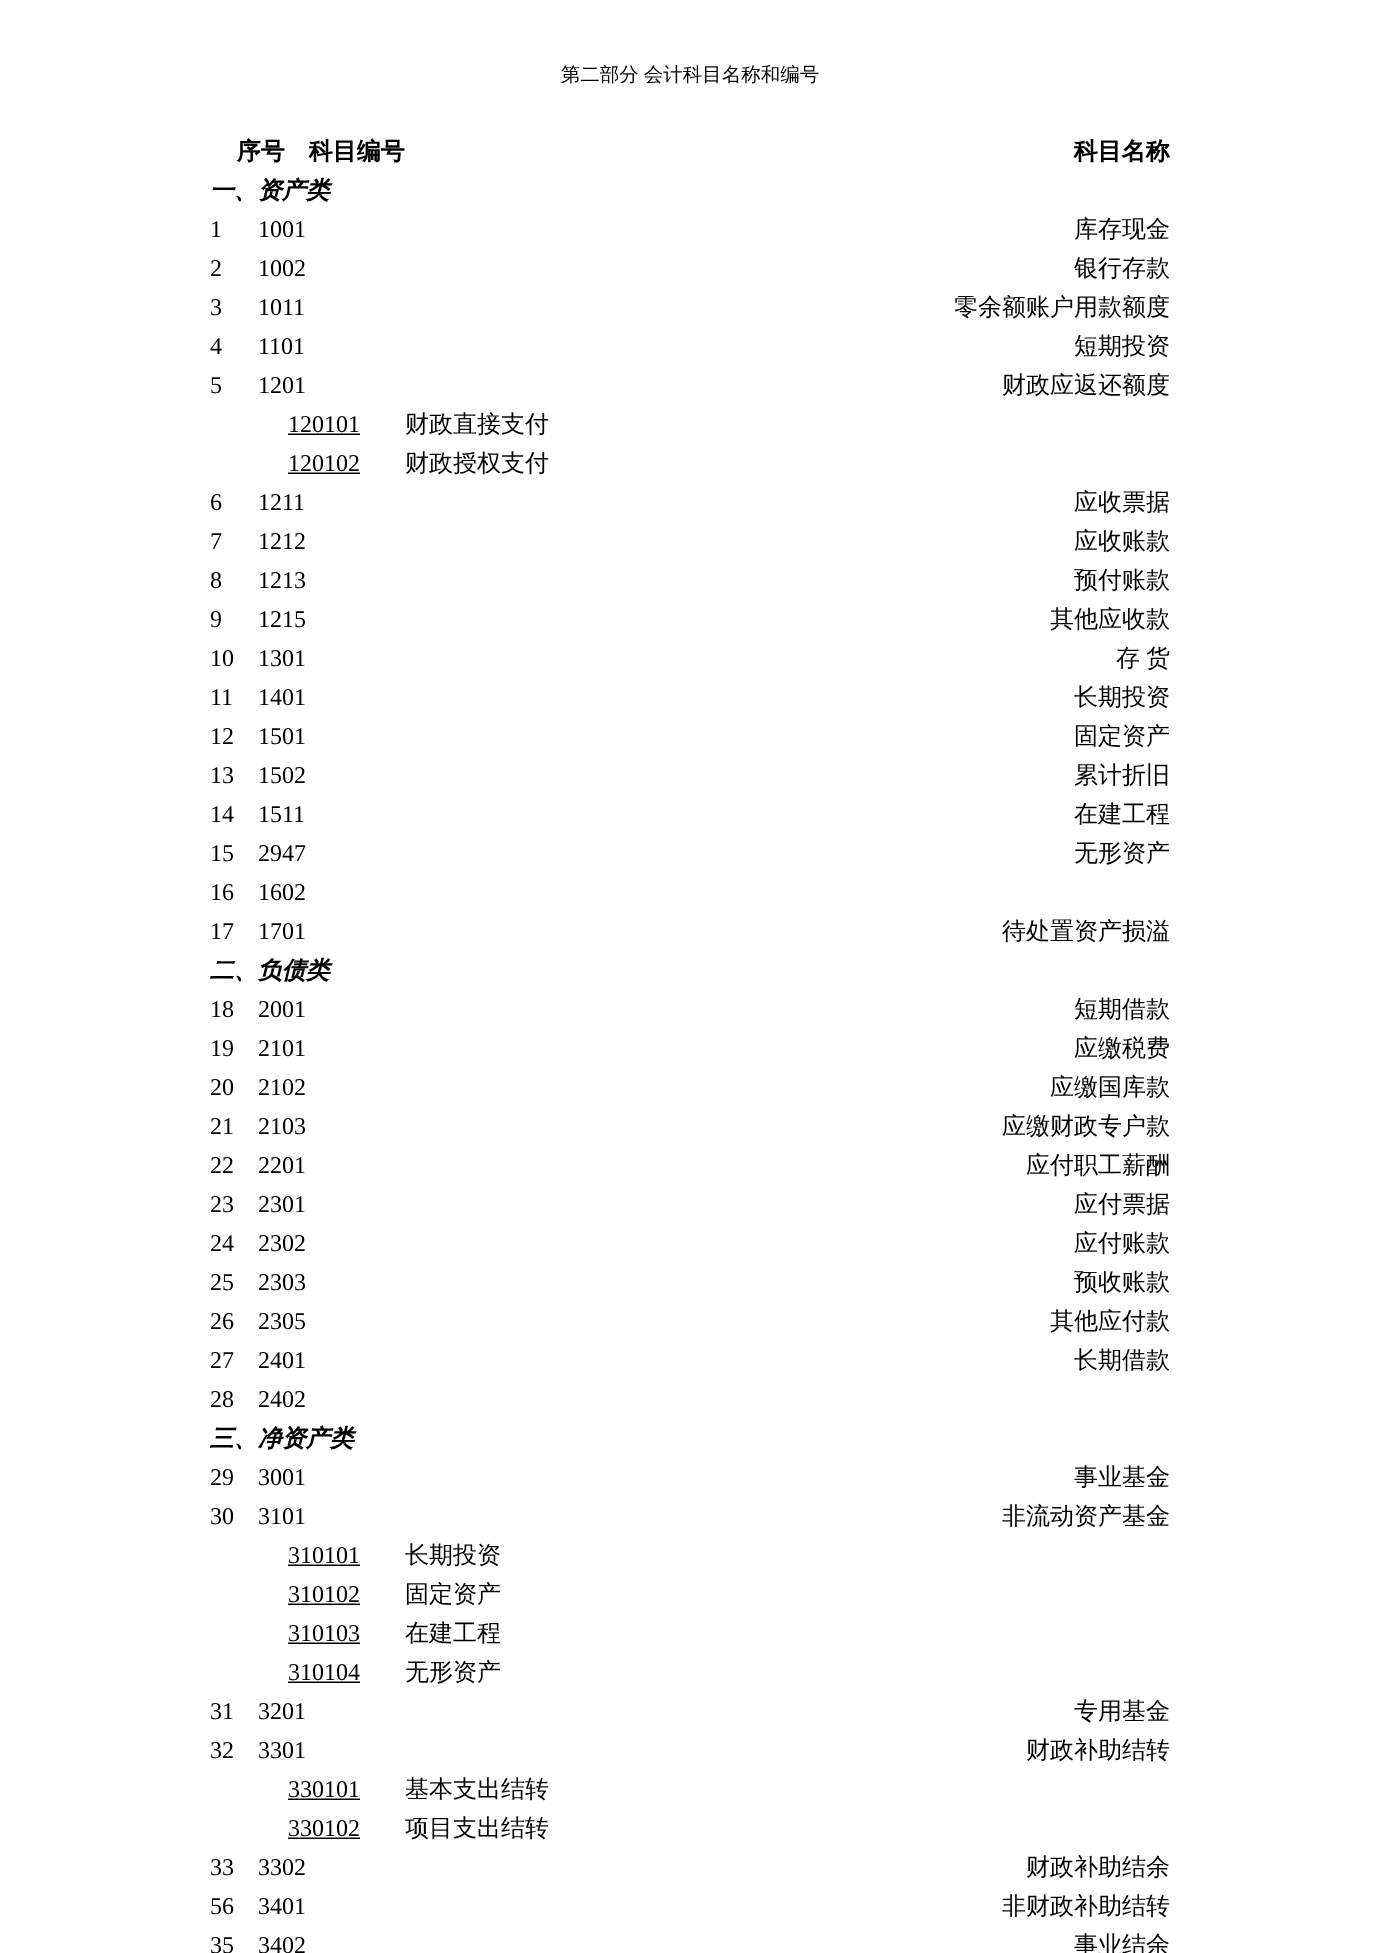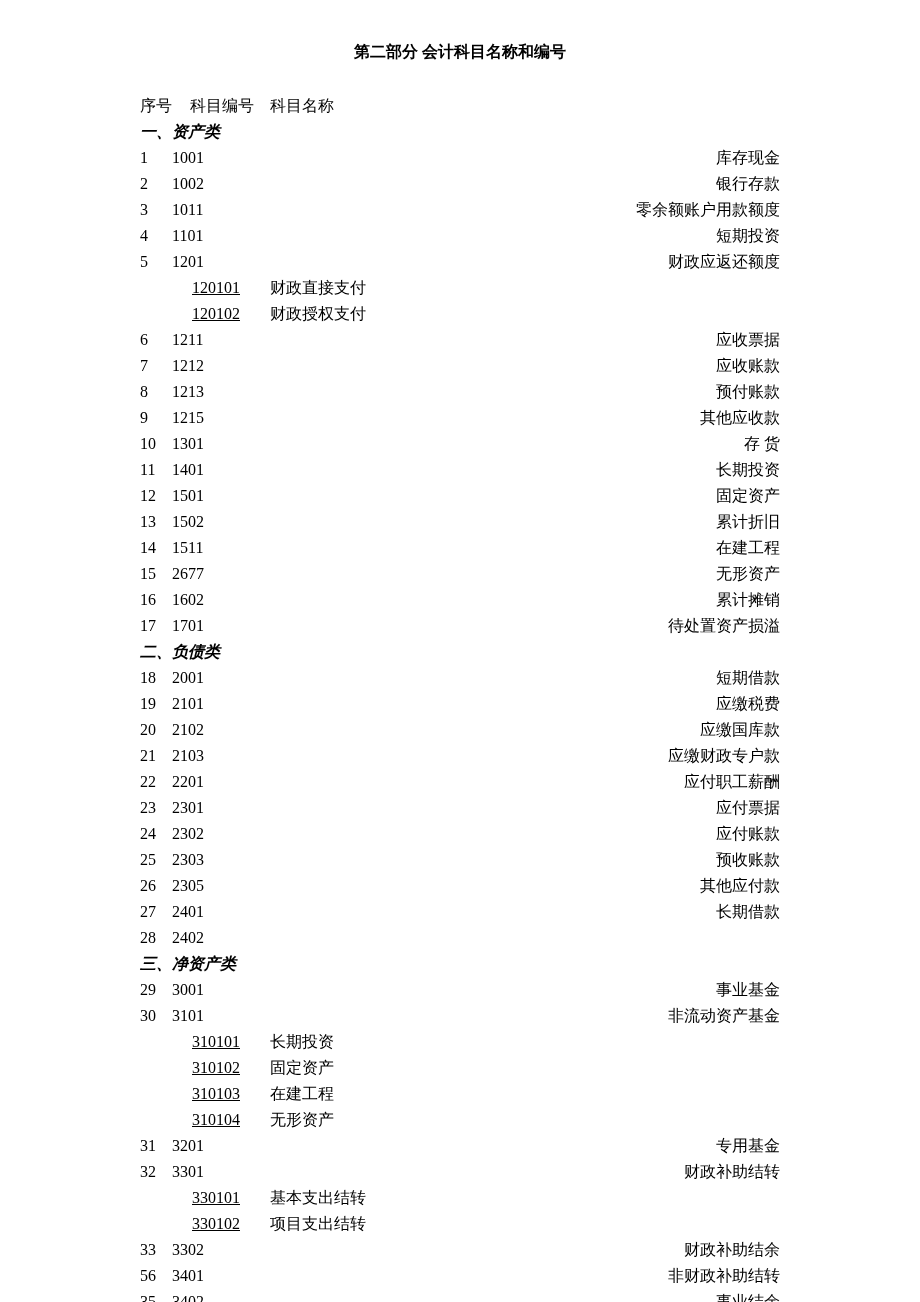--- a/index.html
+++ b/index.html
@@ -11,28 +11,29 @@
       font-family: "SimSun", "宋体", serif;
       font-size: 16px;
       line-height: 1.5;
       color: #000;
       background: #fff;
       width: 920px;
       padding: 40px 140px 40px 140px;
     }
     .title {
       text-align: center;
+      font-weight: normal;
+      font-size: 13px;
+      margin-bottom: 30px;
+    }
+    .header-row {
       font-weight: bold;
-      font-size: 16px;
-      margin-bottom: 30px;
-    }
-    .header-row {
-      font-weight: normal;
       display: flex;
       margin-bottom: 2px;
+      text-align: right;
     }
     .header-row .col-seq {
       width: 50px;
     }
     .header-row .col-code {
       width: 80px;
     }
     .header-row .col-name {
       flex: 1;
     }
@@ -155,27 +156,26 @@
       <span class="col-code">1502</span>
       <span class="col-name">累计折旧</span>
     </div>
     <div class="row">
       <span class="col-seq">14</span>
       <span class="col-code">1511</span>
       <span class="col-name">在建工程</span>
     </div>
     <div class="row">
       <span class="col-seq">15</span>
-      <span class="col-code">2677</span>
+      <span class="col-code">2947</span>
       <span class="col-name">无形资产</span>
     </div>
     <div class="row">
       <span class="col-seq">16</span>
       <span class="col-code">1602</span>
-      <span class="col-name">累计摊销</span>
     </div>
     <div class="row">
       <span class="col-seq">17</span>
       <span class="col-code">1701</span>
       <span class="col-name">待处置资产损溢</span>
     </div>
     <div class="section-header">二、负债类</div>
     <div class="row">
       <span class="col-seq">18</span>
       <span class="col-code">2001</span>

